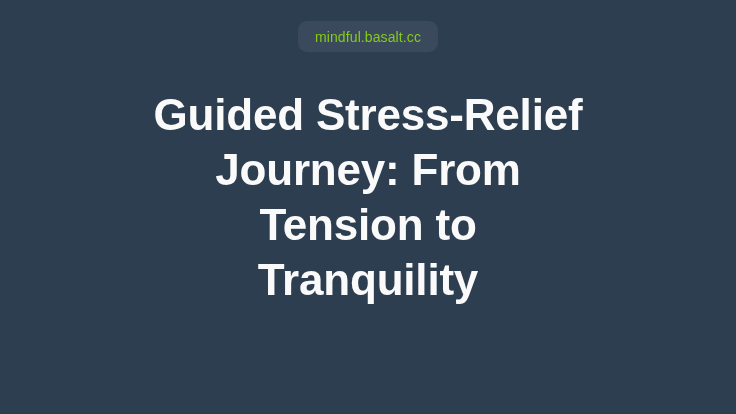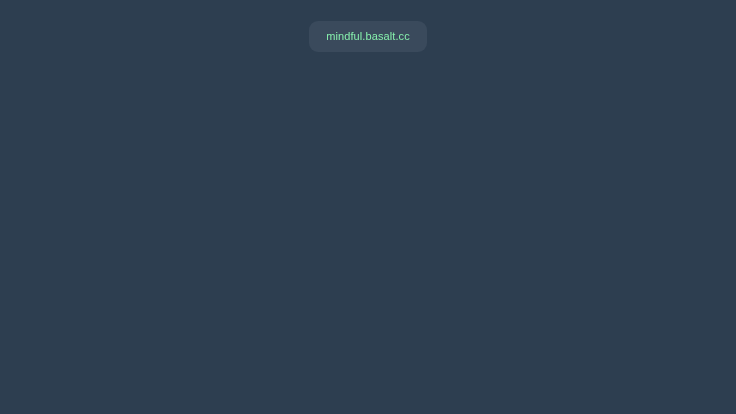--- a/index.html
+++ b/index.html
@@ -38,24 +38,24 @@
     align-items: center;
     justify-content: center;
     height: 31px;
     padding: 0 17px;
     border-radius: 9px;
     background: #3a4a5c;
     box-sizing: border-box;
   }
 
   .domain-badge-text {
-    font-size: 11px;
+    font-size: 14px;
     font-weight: 500;
     line-height: 1;
-    color: #86efac;
+    color: #84cc16;
     letter-spacing: 0.1px;
     white-space: nowrap;
   }
 
   
   .headline-wrap {
     width: 440px;
     margin-top: 35px;
     display: flex;
     justify-content: center;
@@ -81,16 +81,19 @@
 <body>
 
 <div class="card">
 
   <div class="badge-row">
     <div class="domain-badge">
       <span class="domain-badge-text">mindful.basalt.cc</span>
     </div>
   </div>
 
+  <div class="headline-wrap">
+    <h1 class="headline">Guided Stress-Relief Journey: From Tension to Tranquility</h1>
+  </div>
 
   <div class="spacer"></div>
 
 </div>
 
 </body></html>

